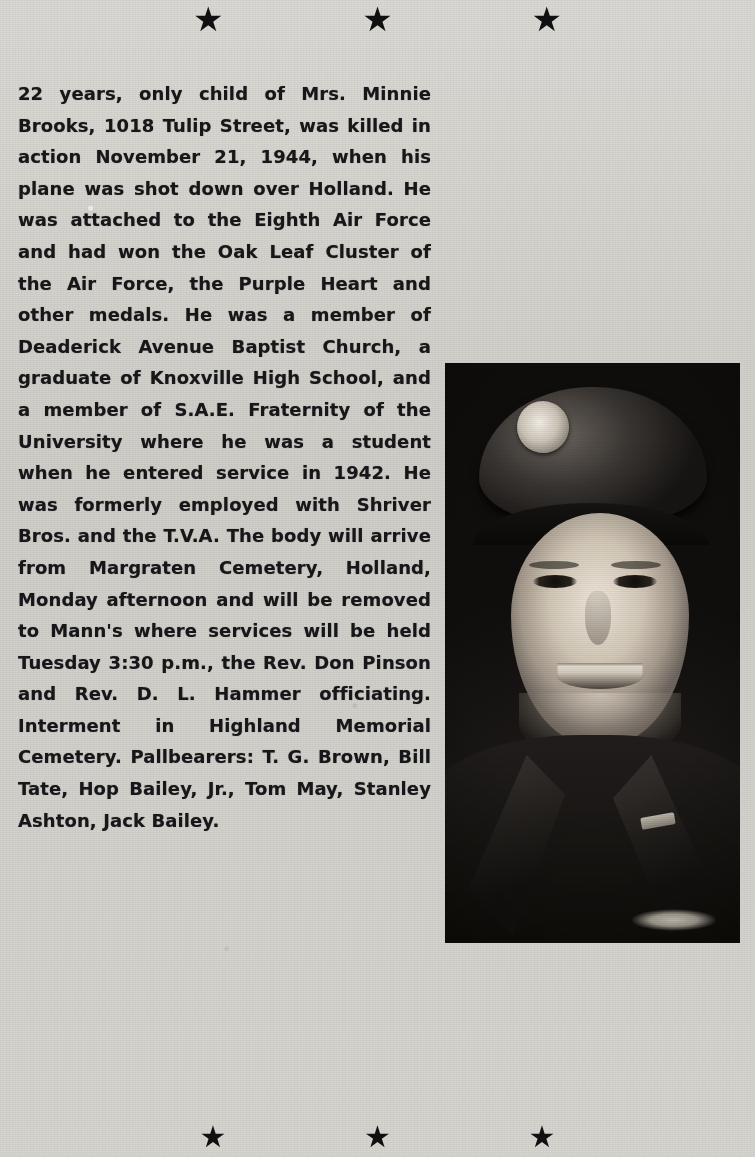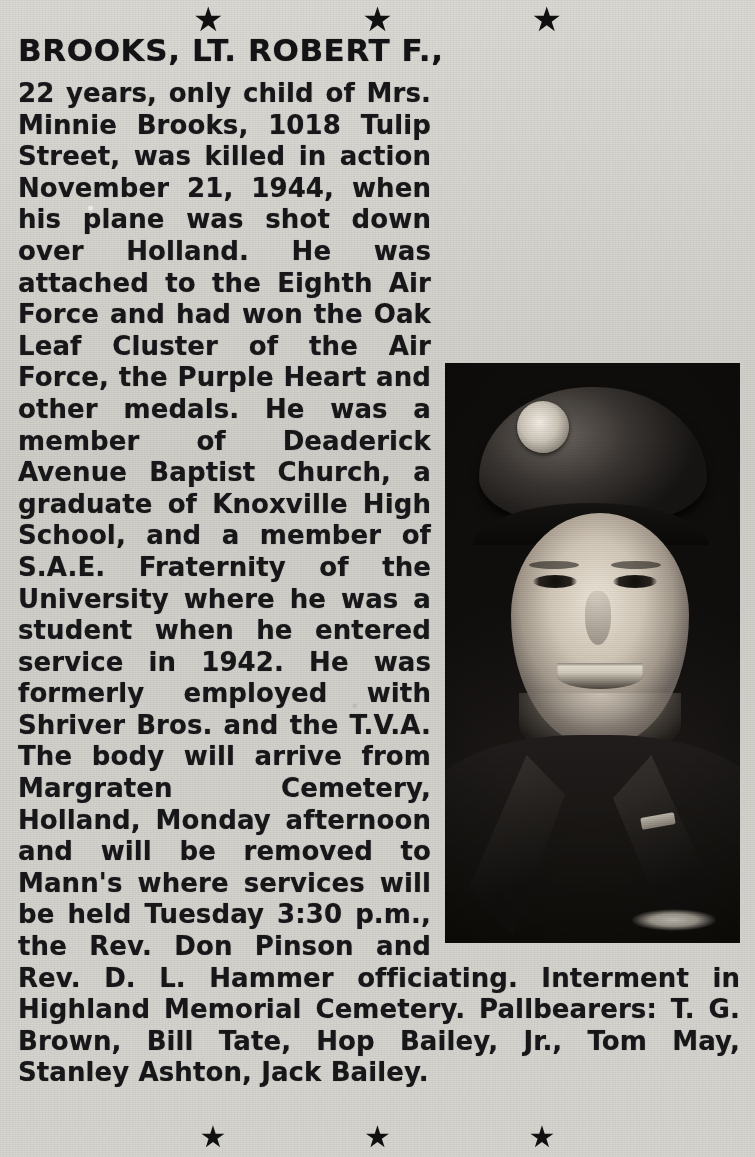--- a/index.html
+++ b/index.html
@@ -68,21 +68,21 @@
     text-shadow: 0 0 1px rgba(0,0,0,0.55);
     white-space: nowrap;
   }
 
   
   #body-text {
     position: absolute;
     left: 18px;
     top: 78px;
     width: 722px;
-    font-size: 26px;
+    font-size: 18px;
     font-weight: bold;
     line-height: 31.6px;
     color: #1b1b1e;
     font-family: "DejaVu Sans", sans-serif;
     text-align: justify;
     text-shadow: 0 0 1px rgba(0,0,0,0.4);
     letter-spacing: 0.1px;
   }
   #body-text p { margin: 0; }
 
@@ -229,21 +229,20 @@
     white-space: nowrap;
   }
 </style>
 </head>
 <body>
 
 <div id="clipping">
 
   <div class="stars top">★ ★ ★</div>
 
-  <div class="headline">BROOKS, LT. ROBERT F.,</div>
 
   <div id="body-text">
     <div id="photo">
       <div class="ph-bg"></div>
       <div class="ph-cap"></div>
       <div class="ph-insignia"></div>
       <div class="ph-cap-brim"></div>
       <div class="ph-face"></div>
       <div class="ph-brow l"></div>
       <div class="ph-brow r"></div>

